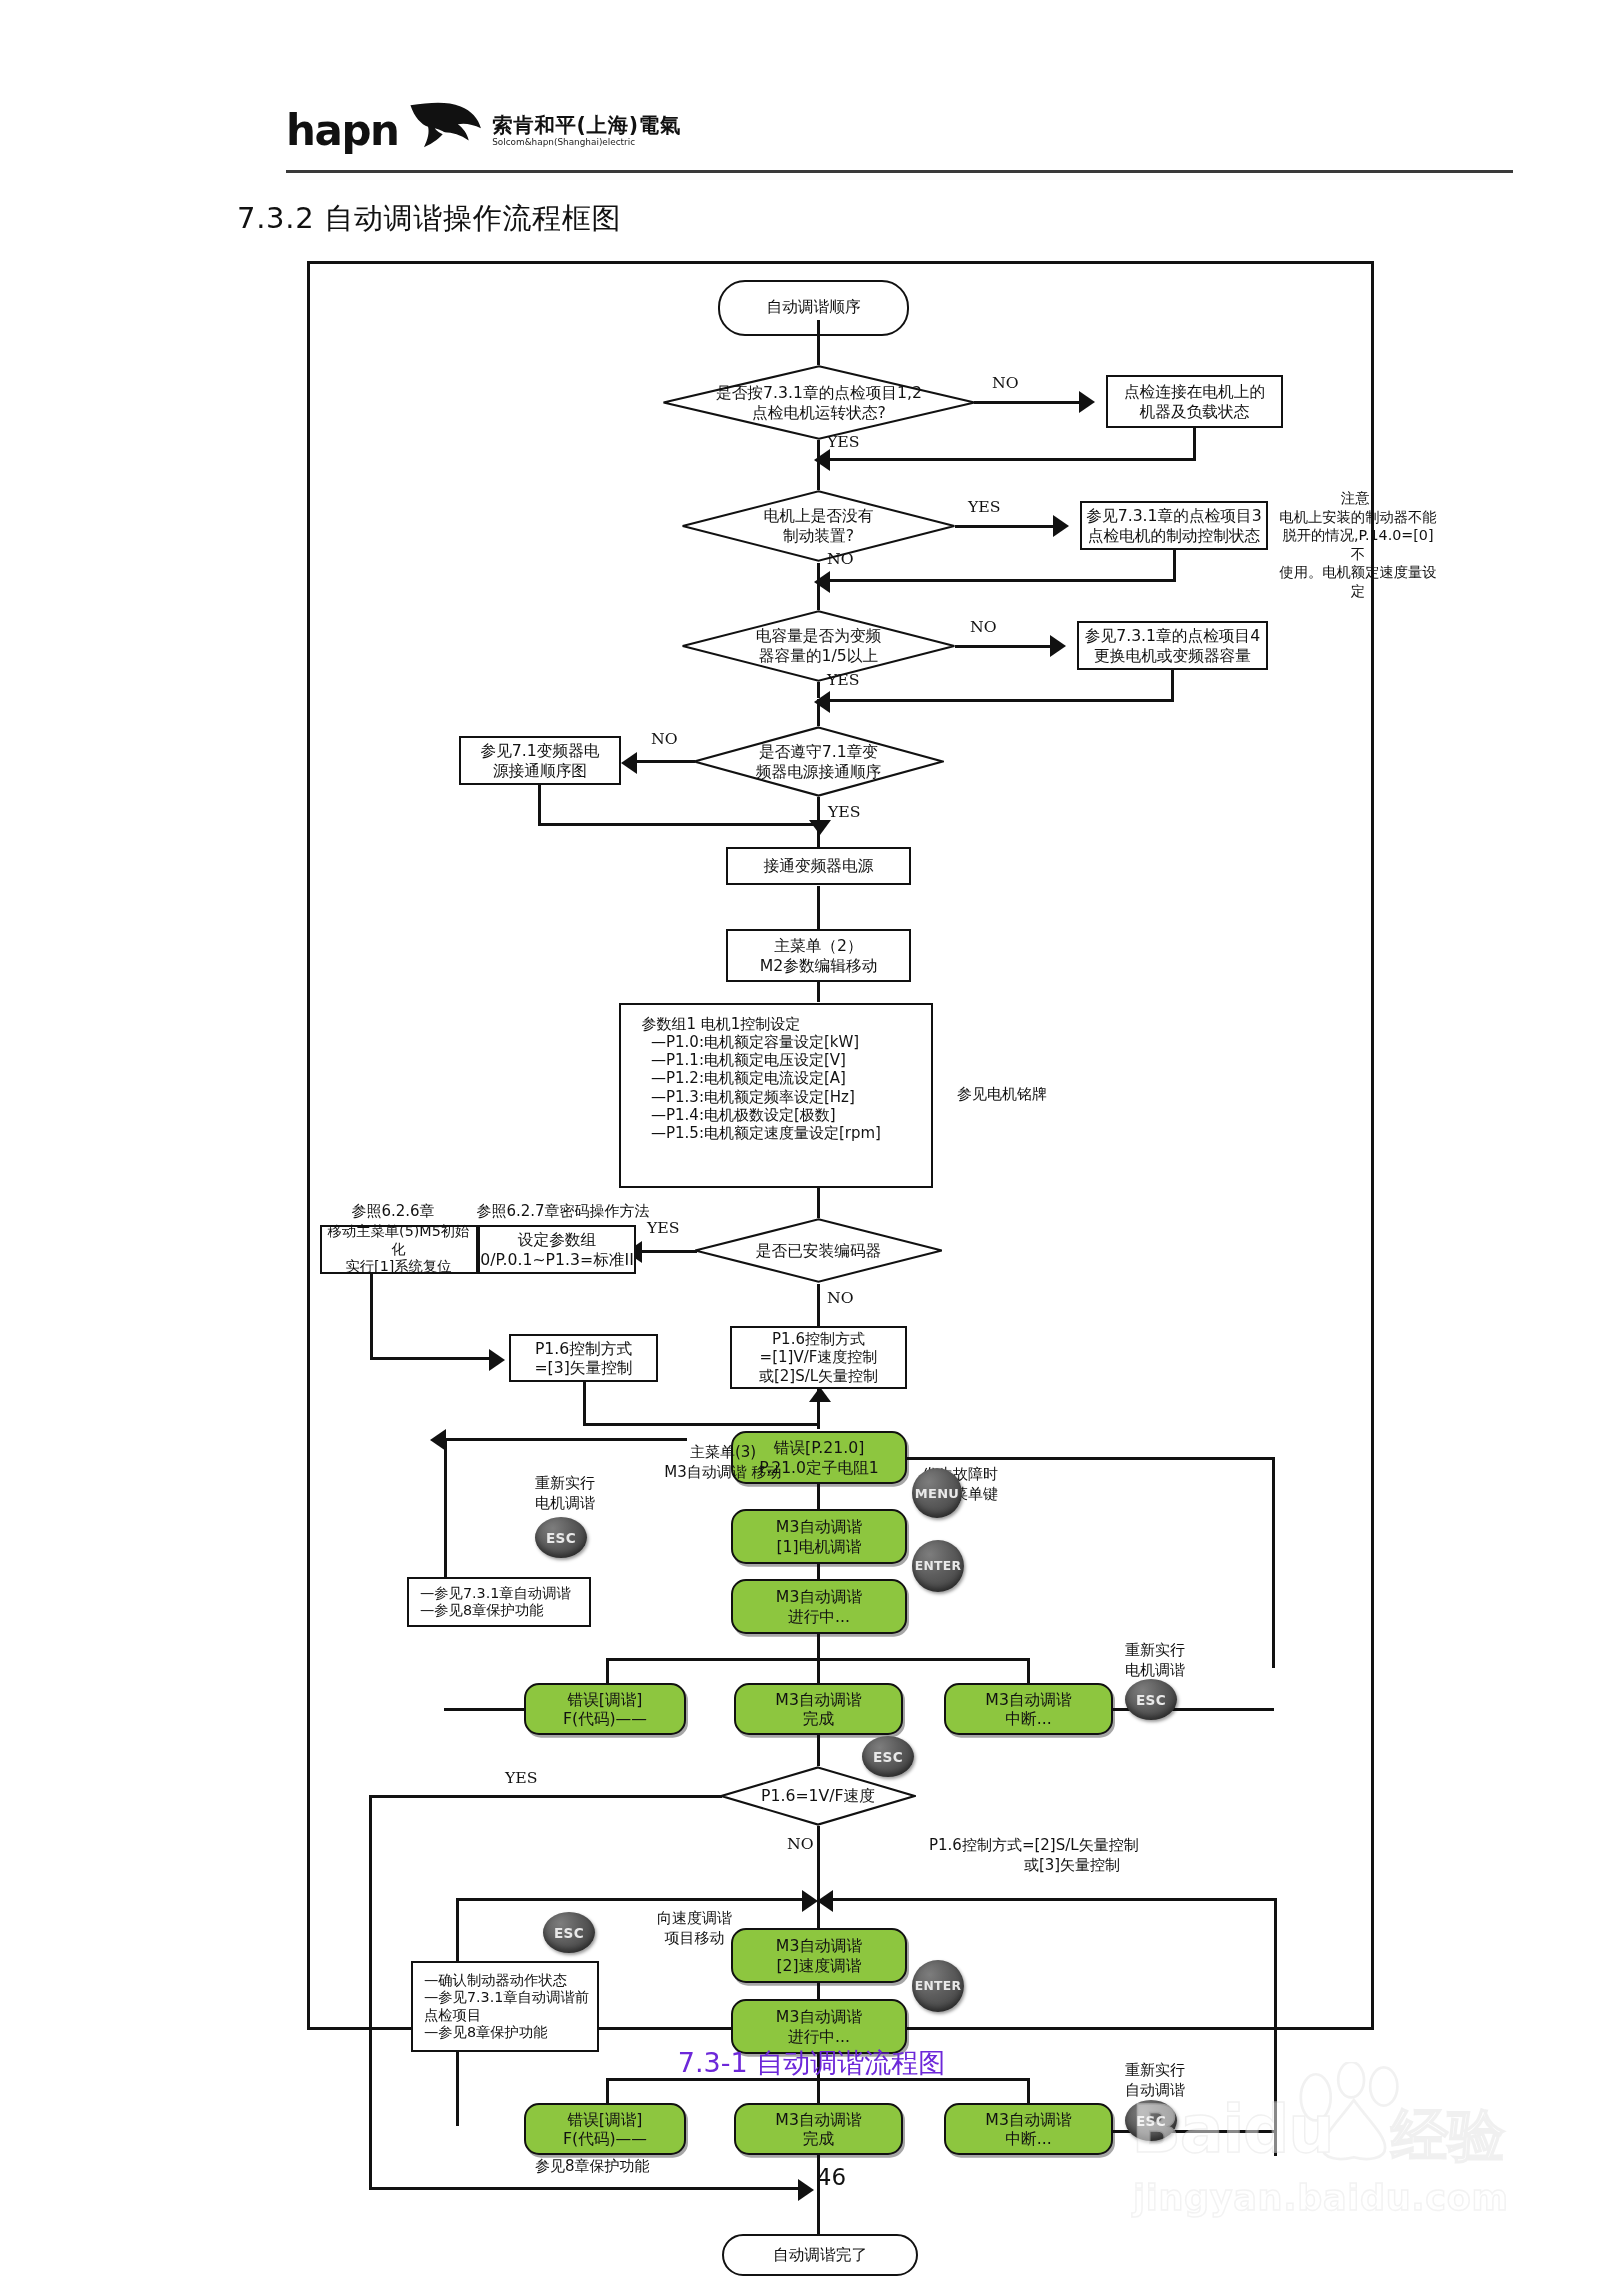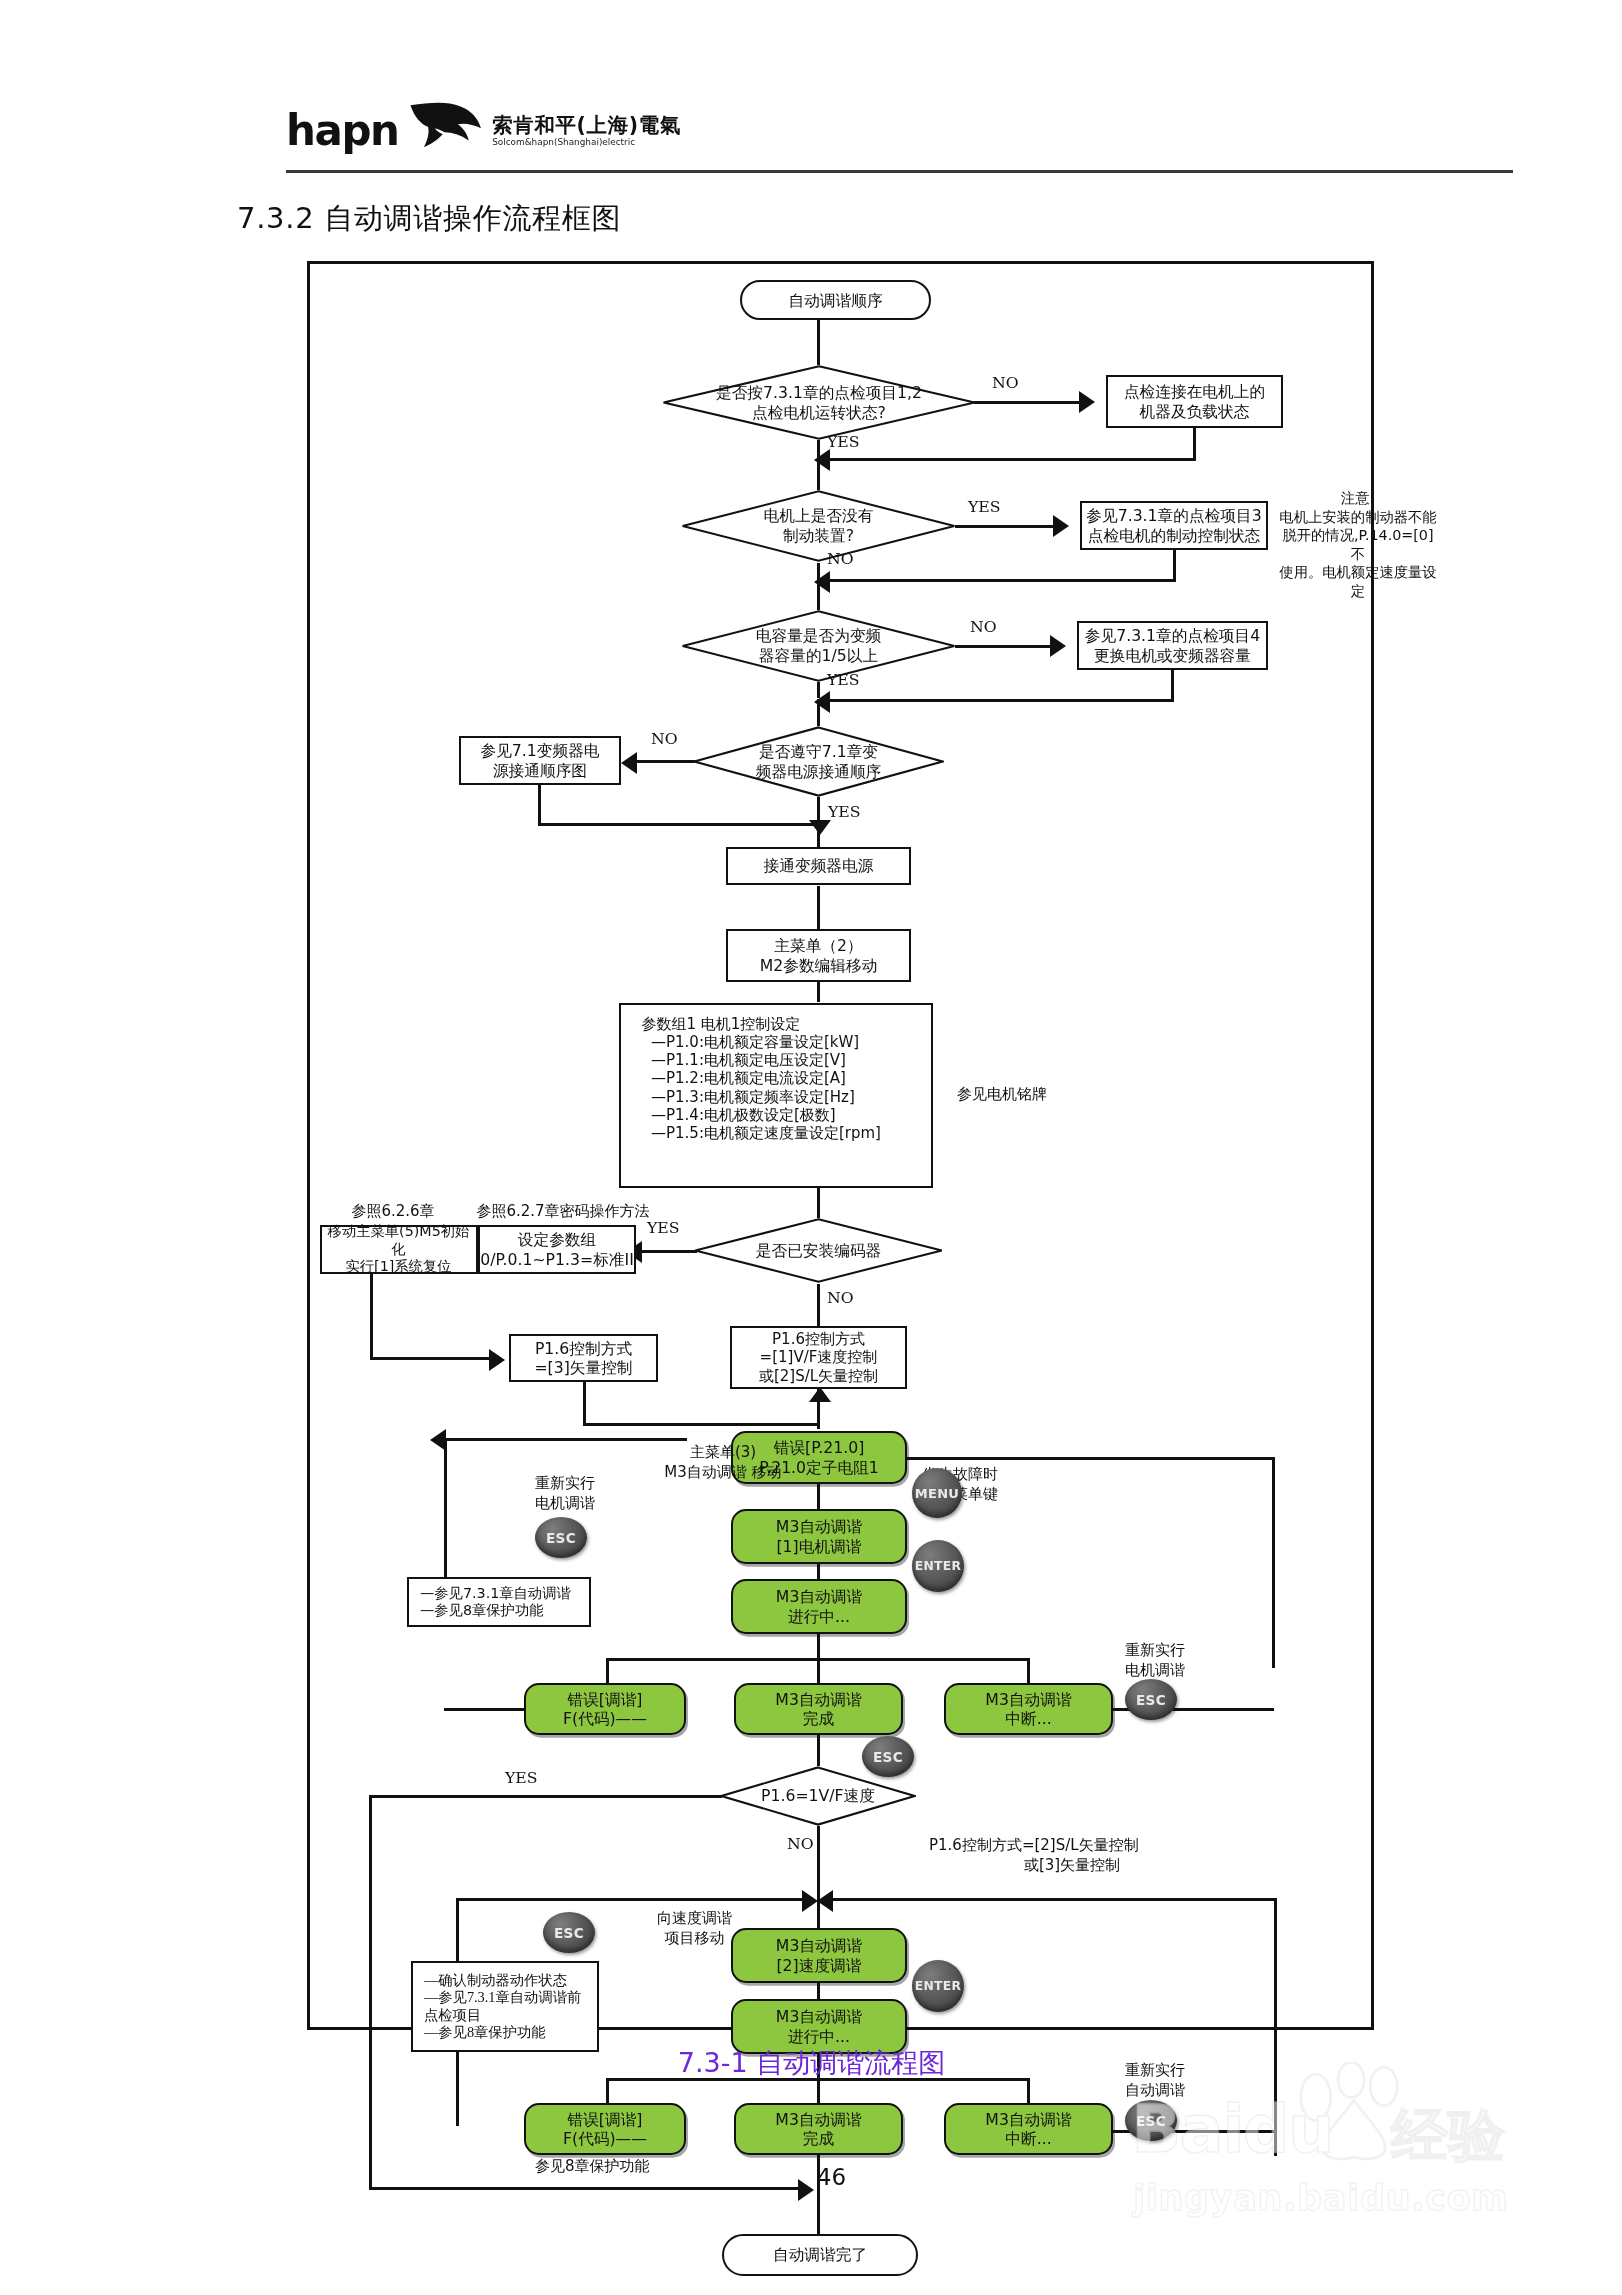--- a/index.html
+++ b/index.html
@@ -100,21 +100,21 @@
         <div class="logo-cn-sub">Solcom&amp;hapn(Shanghai)electric</div>
       </div>
     </div>
   </div>
   <div class="hdr-rule"></div>
 
   <div class="sec-title">7.3.2  自动调谐操作流程框图</div>
 
   <div class="frame">
 
-    <div class="node term" style="left:430px;top:16.4px;width:191px;height:40px;">自动调谐顺序</div>
+    <div class="node term" style="left:408px;top:16.4px;width:191px;height:56px;font-family:Liberation Mono, monospace;">自动调谐顺序</div>
     <div class="ln lnv" style="left:507px;top:56px;height:45px;"></div>
 
     <div class="dia" style="left:352px;top:101px;width:314px;height:75px;">
       <svg width="314" height="75" viewBox="0 0 460 110">
           <polygon points="230,2 458,55 230,108 2,55" fill="#fff" stroke="#111" stroke-width="3"></polygon>
         </svg>
       <div class="dtxt">
         <div>是否按7.3.1章的点检项目1,2</div>
         <div>点检电机运转状态?</div>
       </div>
@@ -436,21 +436,21 @@
     <div class="ln lnv" style="left:507px;top:1719px;height:16.4px;"></div>
 
     <div class="node green" style="left:421px;top:1735px;width:176px;height:55px;">
       <div>
         <div>M3自动调谐</div>
         <div>进行中...</div>
       </div>
     </div>
 
     <div class="key" style="left:233px;top:1648px;width:52px;height:41px;font-size:13.6px;">ESC</div>
-    <div class="node proc lefttext" style="left:101px;top:1697px;width:188px;height:91px;font-size:14.3px;font-family:Liberation Serif, serif;">
+    <div class="node proc lefttext" style="left:101px;top:1697px;width:188px;height:91px;font-size:14.3px;">
       <div>
         <div>—确认制动器动作状态</div>
         <div>—参见7.3.1章自动调谐前</div>
         <div>点检项目</div>
         <div>—参见8章保护功能</div>
       </div>
     </div>
 
     <div class="ln lnv" style="left:507px;top:1790px;height:27px;"></div>
     <div class="ln lnh" style="left:296px;top:1814px;width:424px;"></div>

